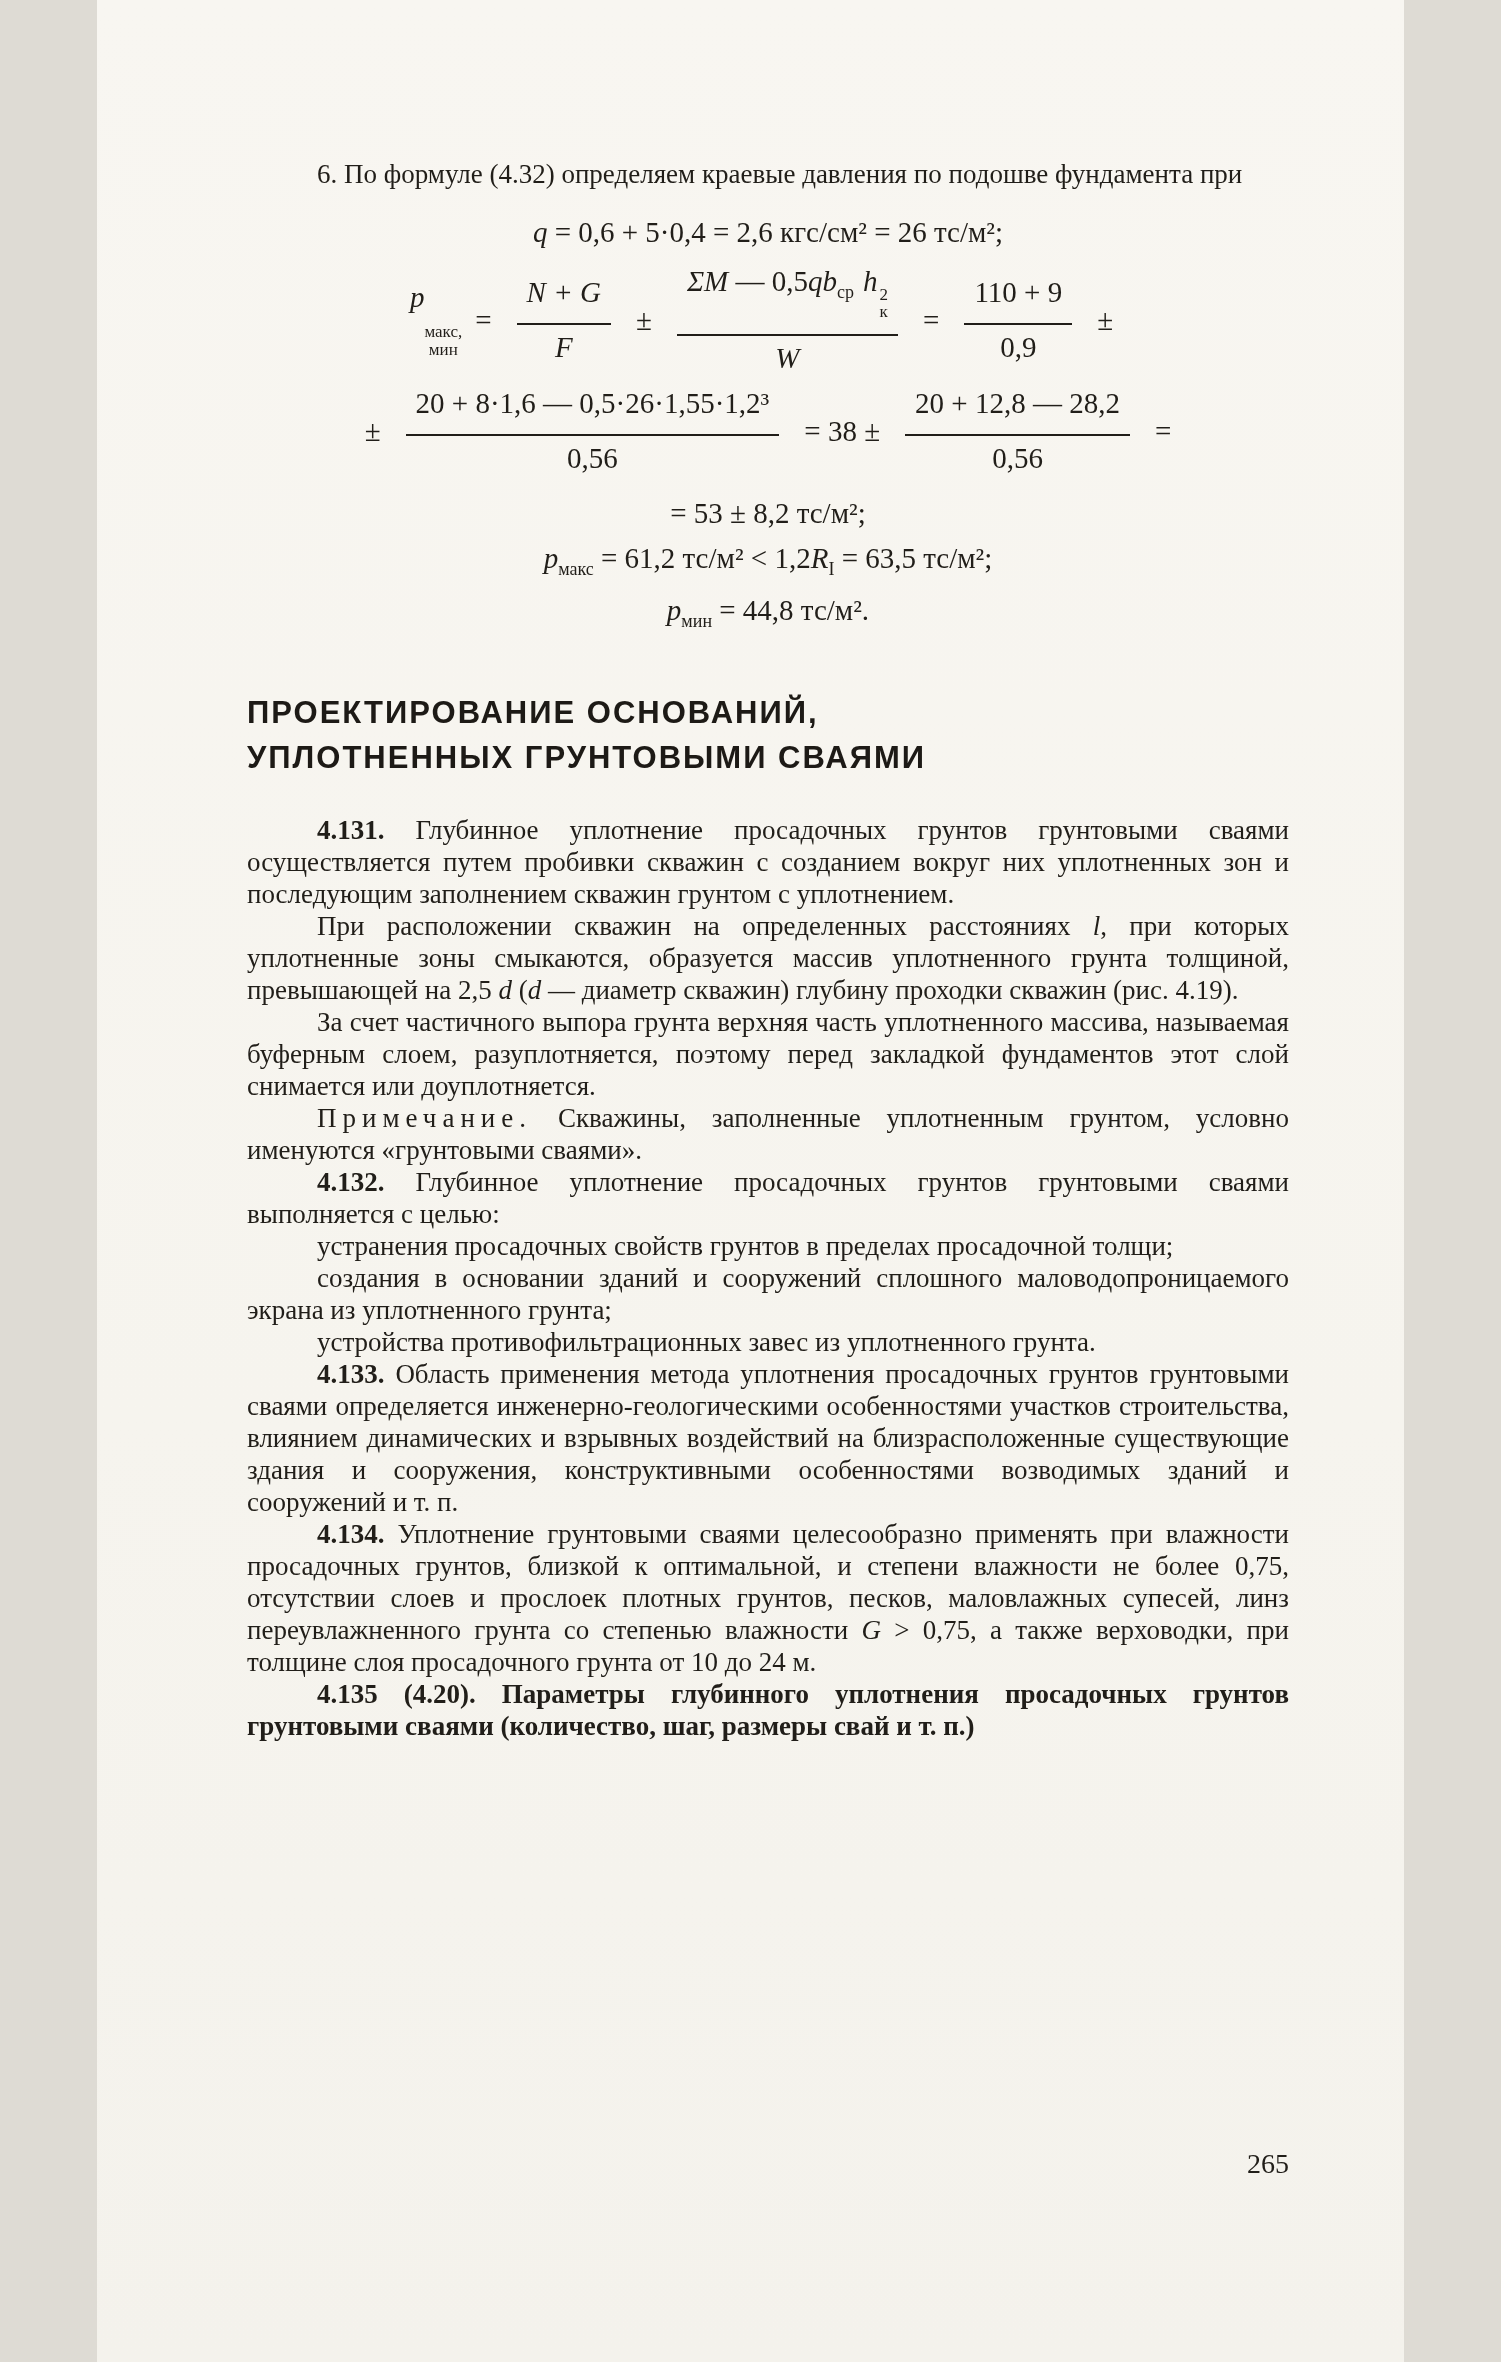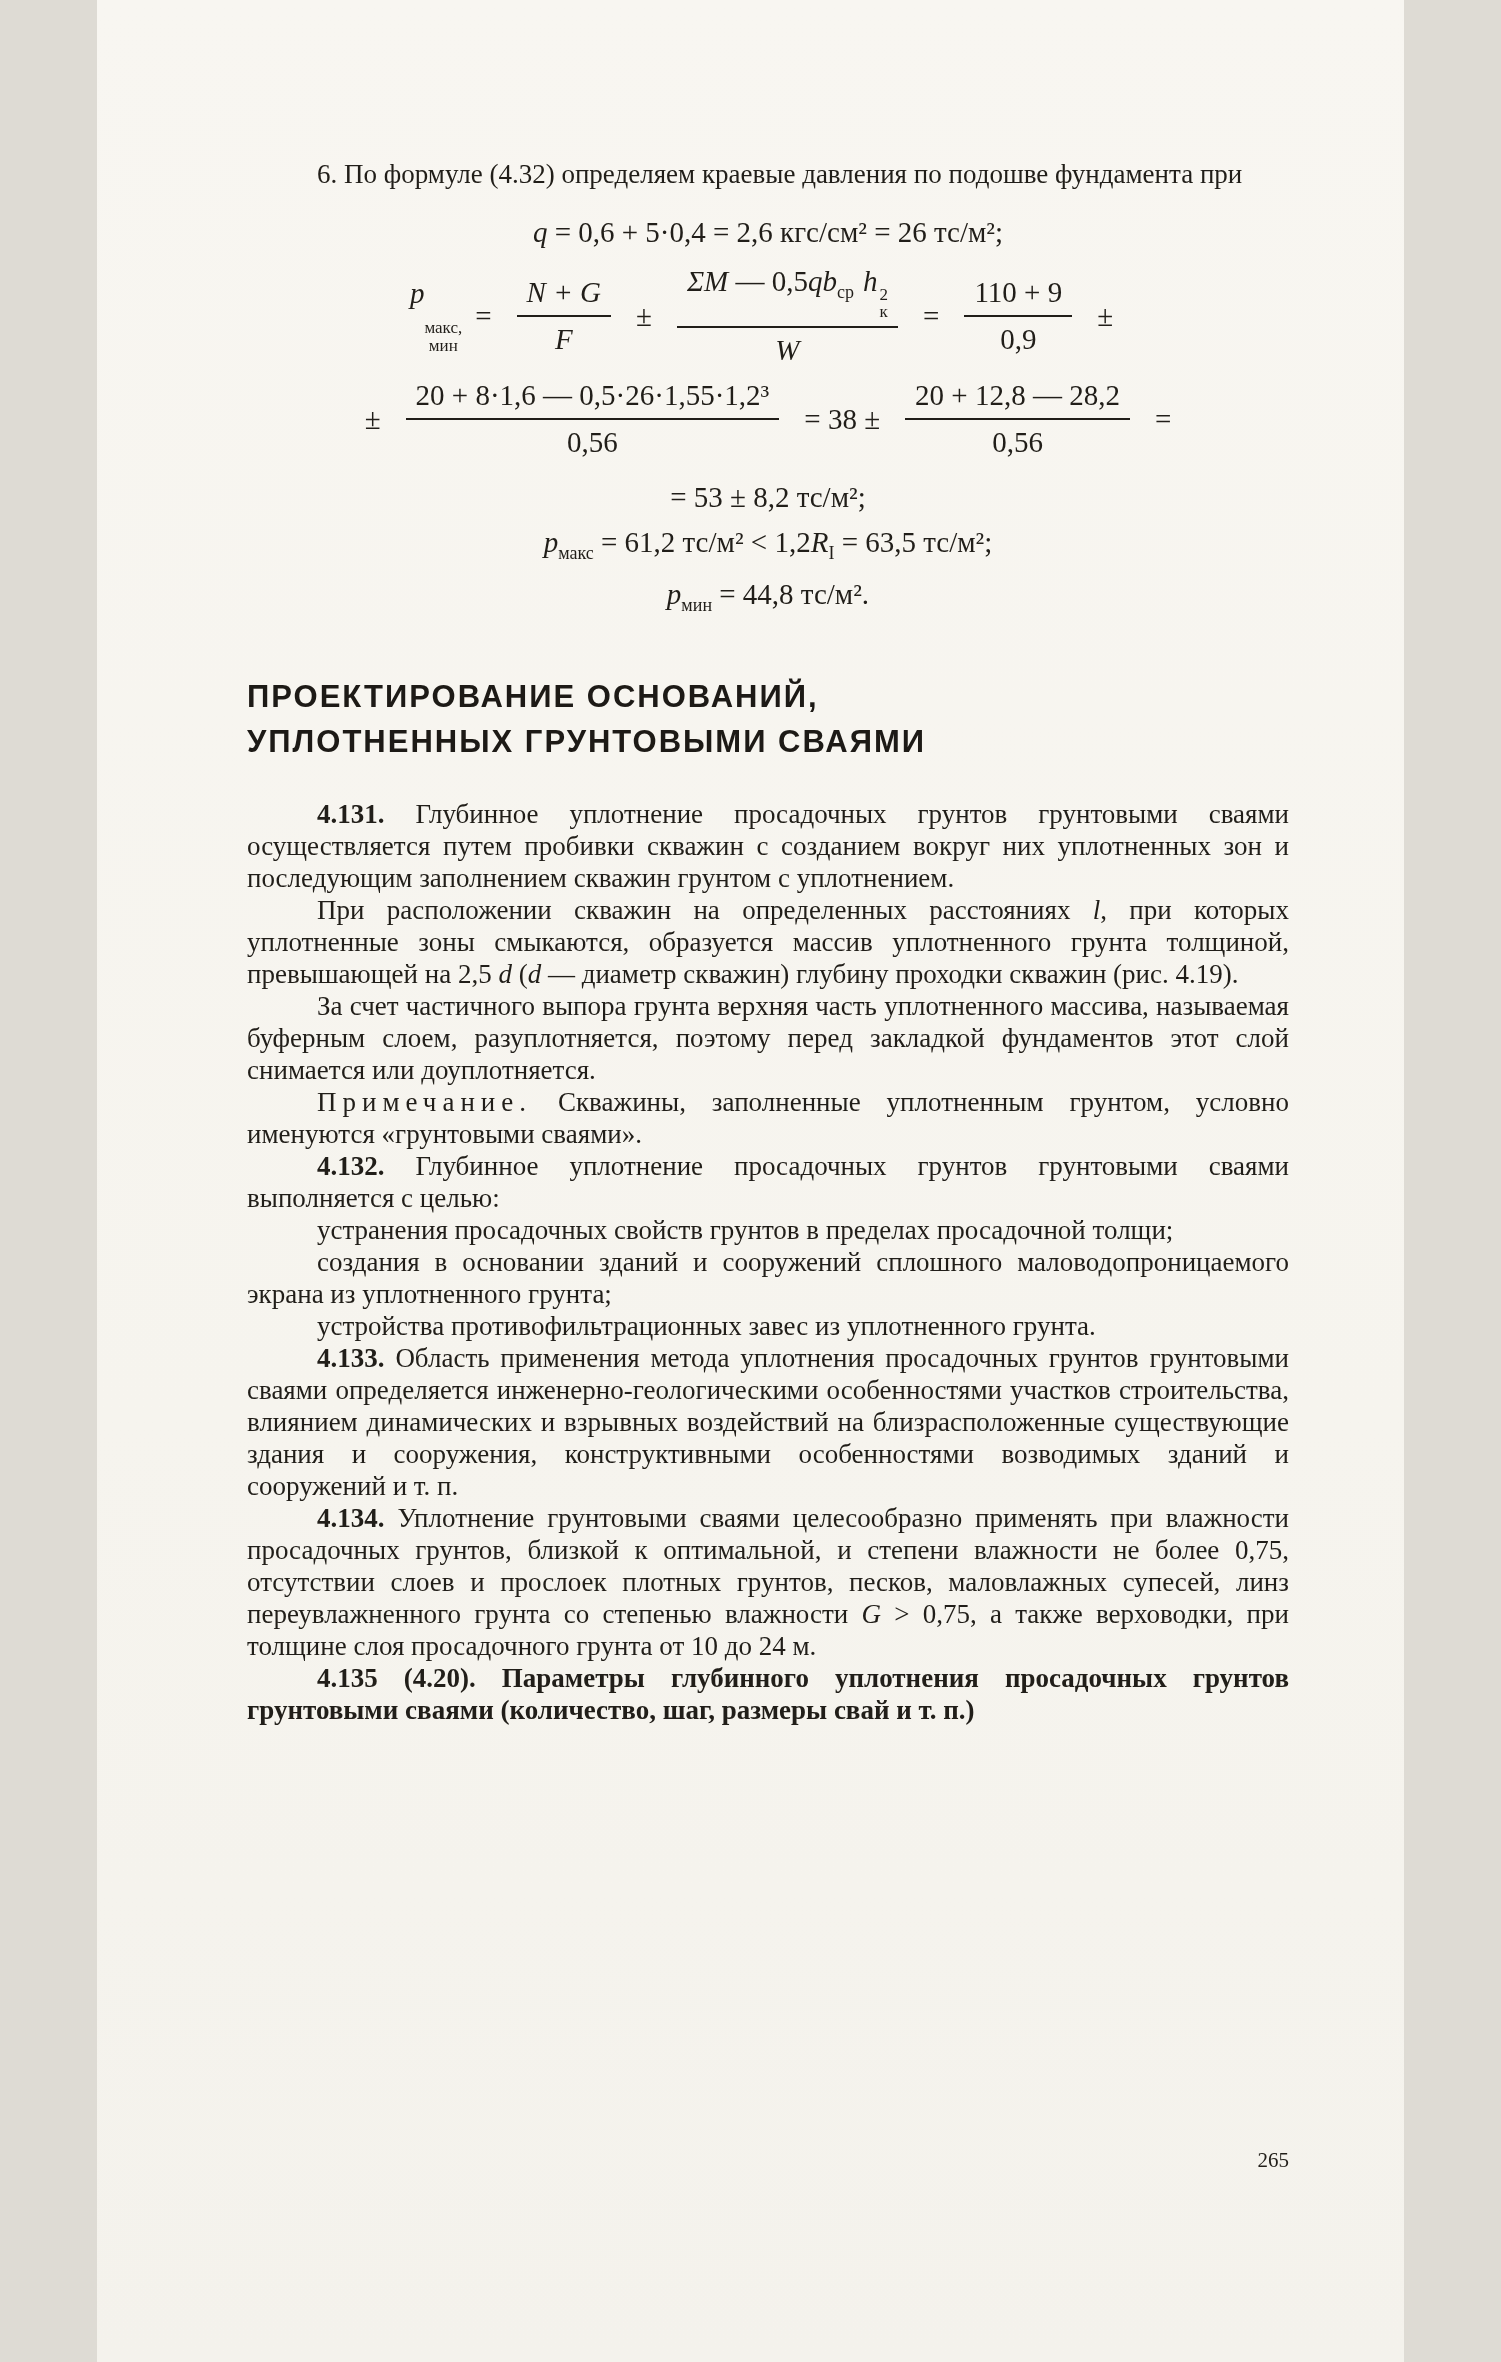--- a/index.html
+++ b/index.html
@@ -32,21 +32,21 @@
   .f-line { margin-top: 16px; }
   .f-flex { display: flex; justify-content: center; align-items: center; }
   .f-text { display: block; text-align: center; }
   .f-q { margin-top: 26px; }
   .f-p { margin-top: 16px; }
   .f-calc { margin-top: 12px; }
   .f-res { margin-top: 22px; }
   .f-pmax { margin-top: 12px; font-size: 29px; }
   .f-pmin { margin-top: 14px; }
 
-  .frac { display: inline-flex; flex-direction: column; margin: 0 12px; }
+  .frac { display: inline-flex; flex-direction: column; margin: 0 12px; gap: 8px; }
   .frac .num { display: block; white-space: nowrap; padding: 0 10px 6px; text-align: center; }
   .frac .den { display: block; align-self: stretch; border-top: 2px solid #211e19; padding: 6px 10px 0; text-align: center; white-space: nowrap; }
 
   .op { margin: 0 13px; white-space: pre; }
   .it { font-style: italic; }
   .sb { font-size: 18px; vertical-align: -7px; font-style: normal; letter-spacing: 0; }
   .spc { display: inline-block; width: 9px; }
 
   .pgroup { display: inline-block; white-space: nowrap; }
   .stacksub {
@@ -71,21 +71,21 @@
     color: #1d1a16;
   }
   .h-line { display: block; }
 
   .body-paras { margin-top: 34px; }
 
   .page-number {
     position: absolute;
     left: 150px; top: 2148px; width: 1042px;
     text-align: right;
-    font-size: 21px;
+    font-size: 28px;
     color: #211e19;
   }
 </style>
 </head>
 <body>
 
 <div class="page">
   <div class="content">
 
     <p class="para intro">6. По формуле (4.32) определяем краевые давления по подошве фундамента при</p>

